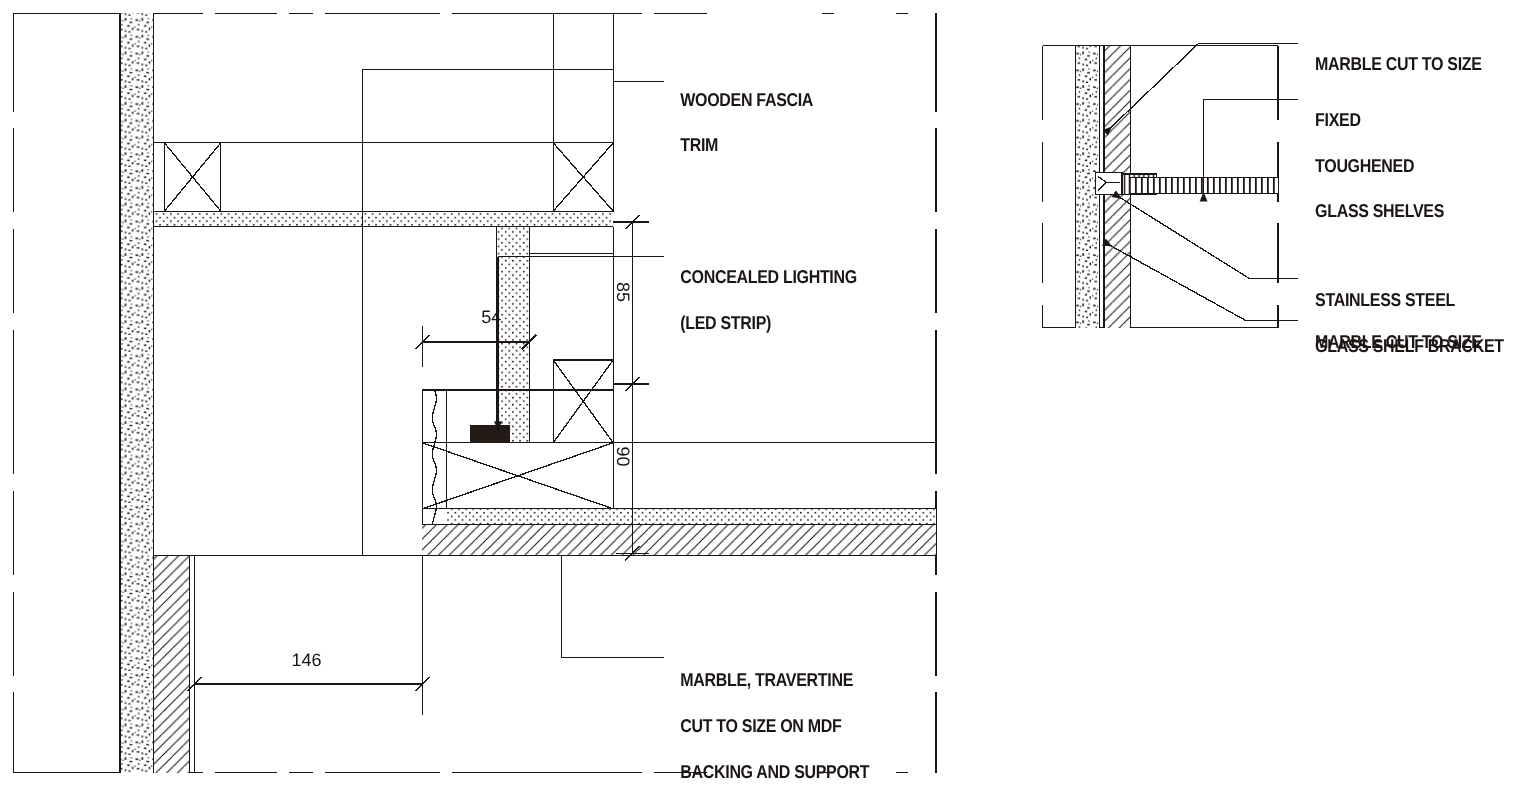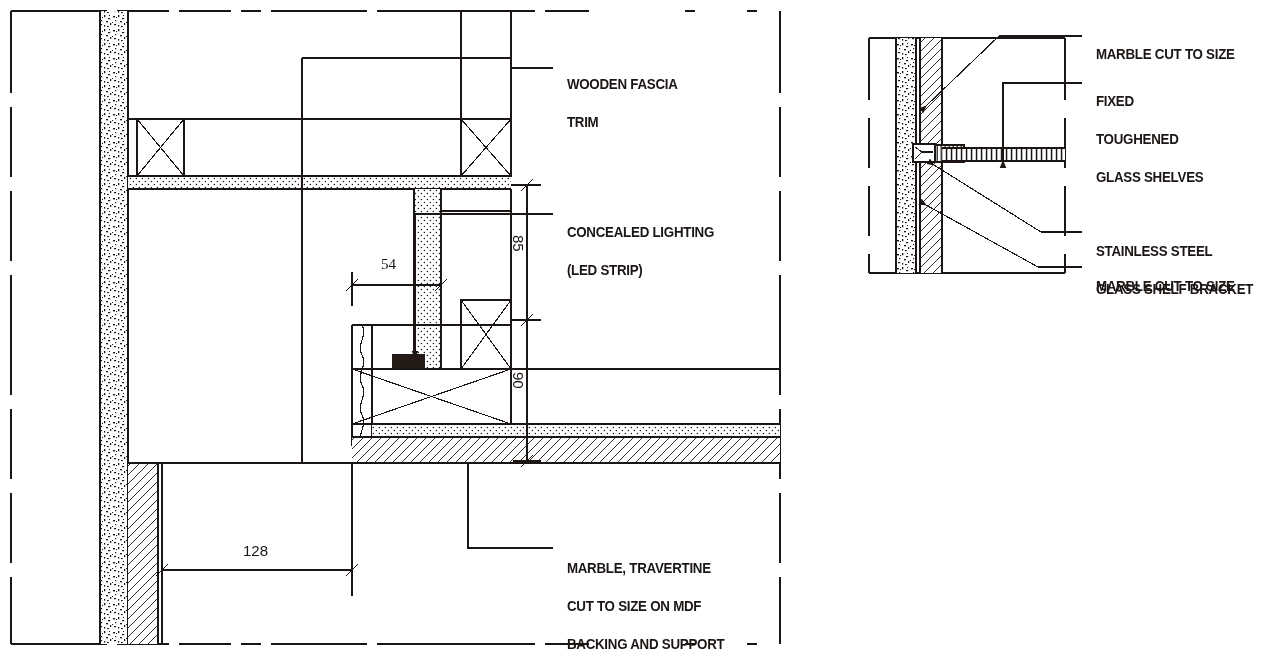--- a/index.html
+++ b/index.html
@@ -223,21 +223,21 @@
 
 <div class="lbl" style="left:1089px; top:222px;">
   <span>STAINLESS STEEL</span><br>
   <span>GLASS SHELF BRACKET</span>
 </div>
 
 <div class="lbl" style="left:1089px; top:257px;">
   <span>MARBLE CUT TO SIZE</span>
 </div>
 
-<div class="dim" style="left:381px; top:256px;font-family:Liberation Serif, serif;">54</div>
+<div class="dim" style="left:401px; top:256px;">54</div>
 
 <div class="dimv" style="left:527px; top:235px;">85</div>
 
 <div class="dimv" style="left:527px; top:372px;">90</div>
 
-<div class="dim" style="left:243px; top:542px;">128</div>
+<div class="dim" style="left:243px; top:542px;">146</div>
 
 </div>
 
 </body></html>

